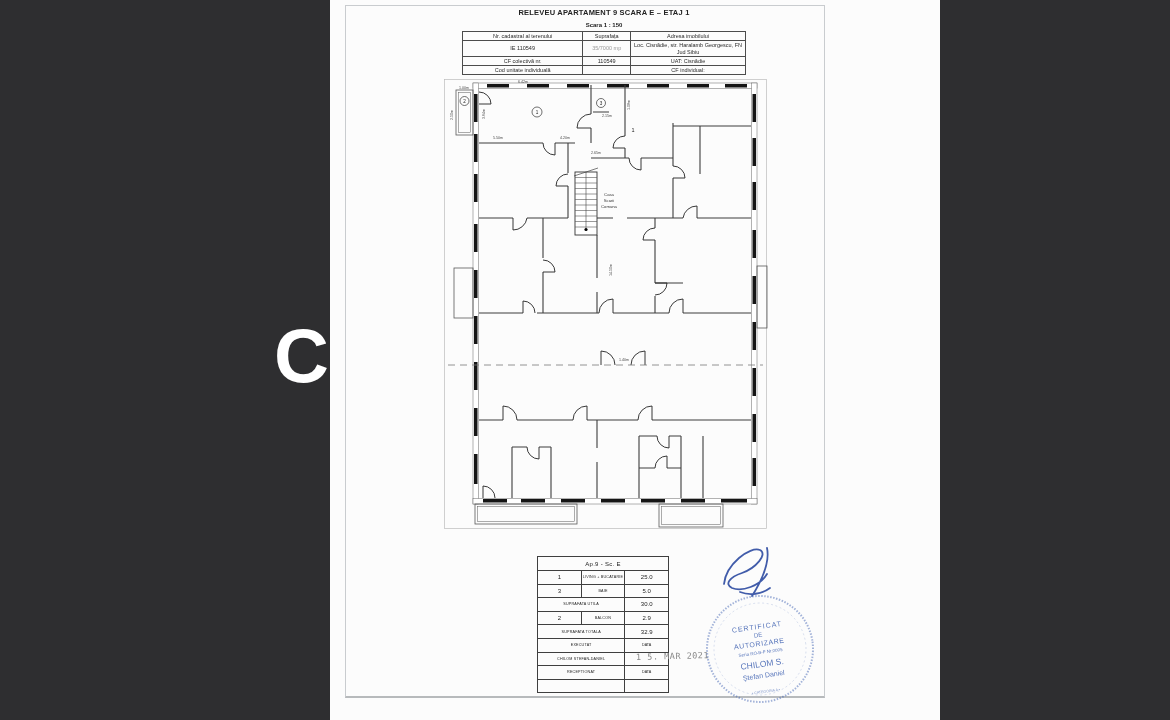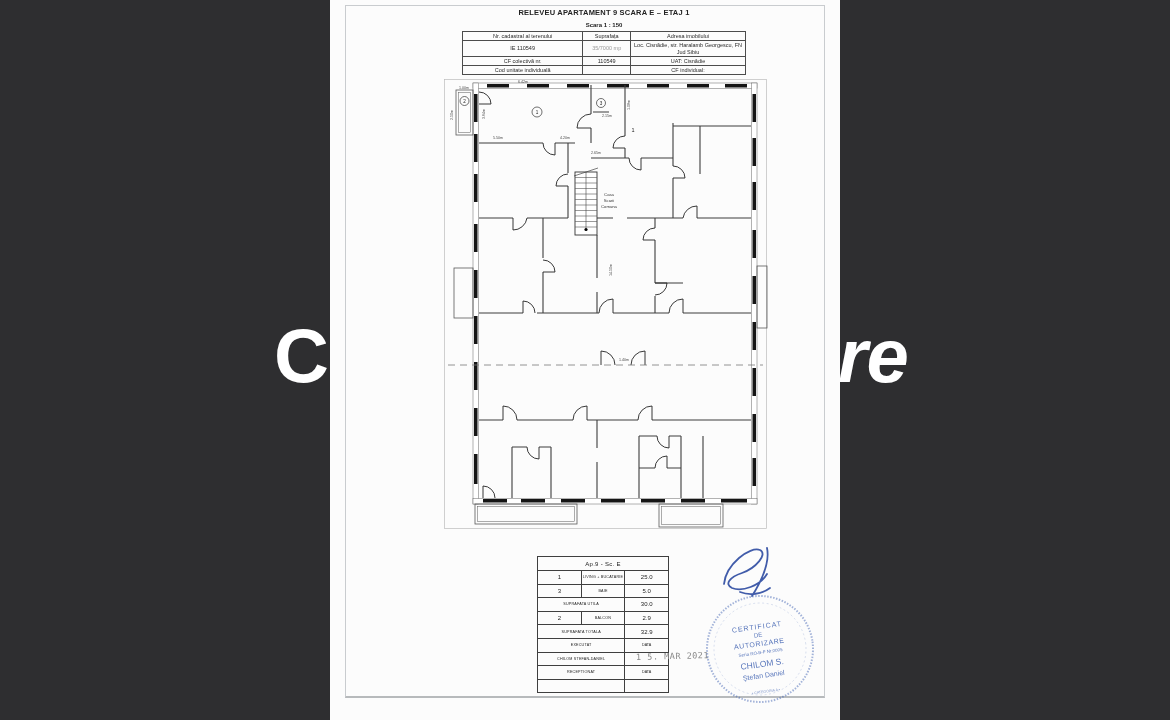--- a/index.html
+++ b/index.html
@@ -12,21 +12,21 @@
   
   .watermark{
     position:absolute;top:316px;height:90px;z-index:1;
     color:#ffffff;font-weight:bold;font-size:76px;line-height:80px;
     letter-spacing:-1px;white-space:nowrap;
   }
   .wm-left{left:274px;}
   .wm-right{left:838px;font-style:italic;}
   
   .page{
-    position:absolute;left:330px;top:0;width:510px;height:720px;
+    position:absolute;left:330px;top:0;width:610px;height:720px;
     background:#fcfcfc;z-index:2;
   }
   .page-frame{
     position:absolute;left:15px;top:5px;width:478px;height:690px;
     border:1px solid #c9cccf;border-bottom:2px solid #b7babc;
   }
   
   .title-block{position:absolute;left:132px;top:8px;width:284px;text-align:center;color:#222;}
   .doc-title{font-size:7.5px;font-weight:bold;letter-spacing:.2px;}
   .doc-scale{font-size:6px;font-weight:bold;margin-top:5px;}

